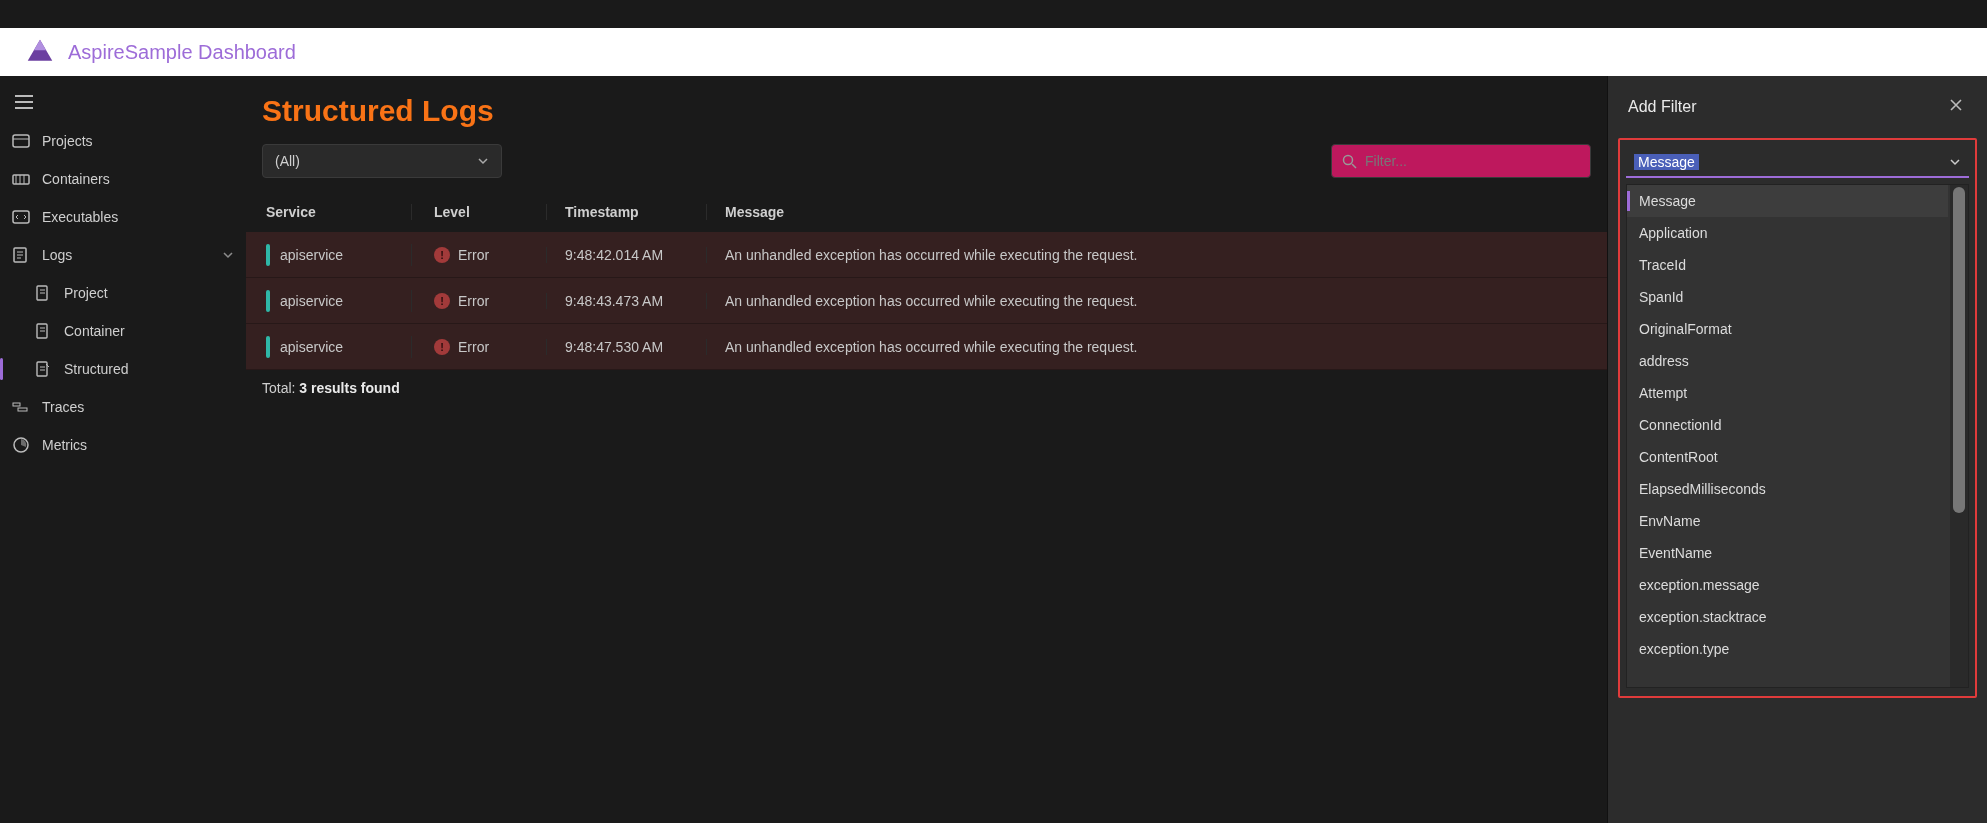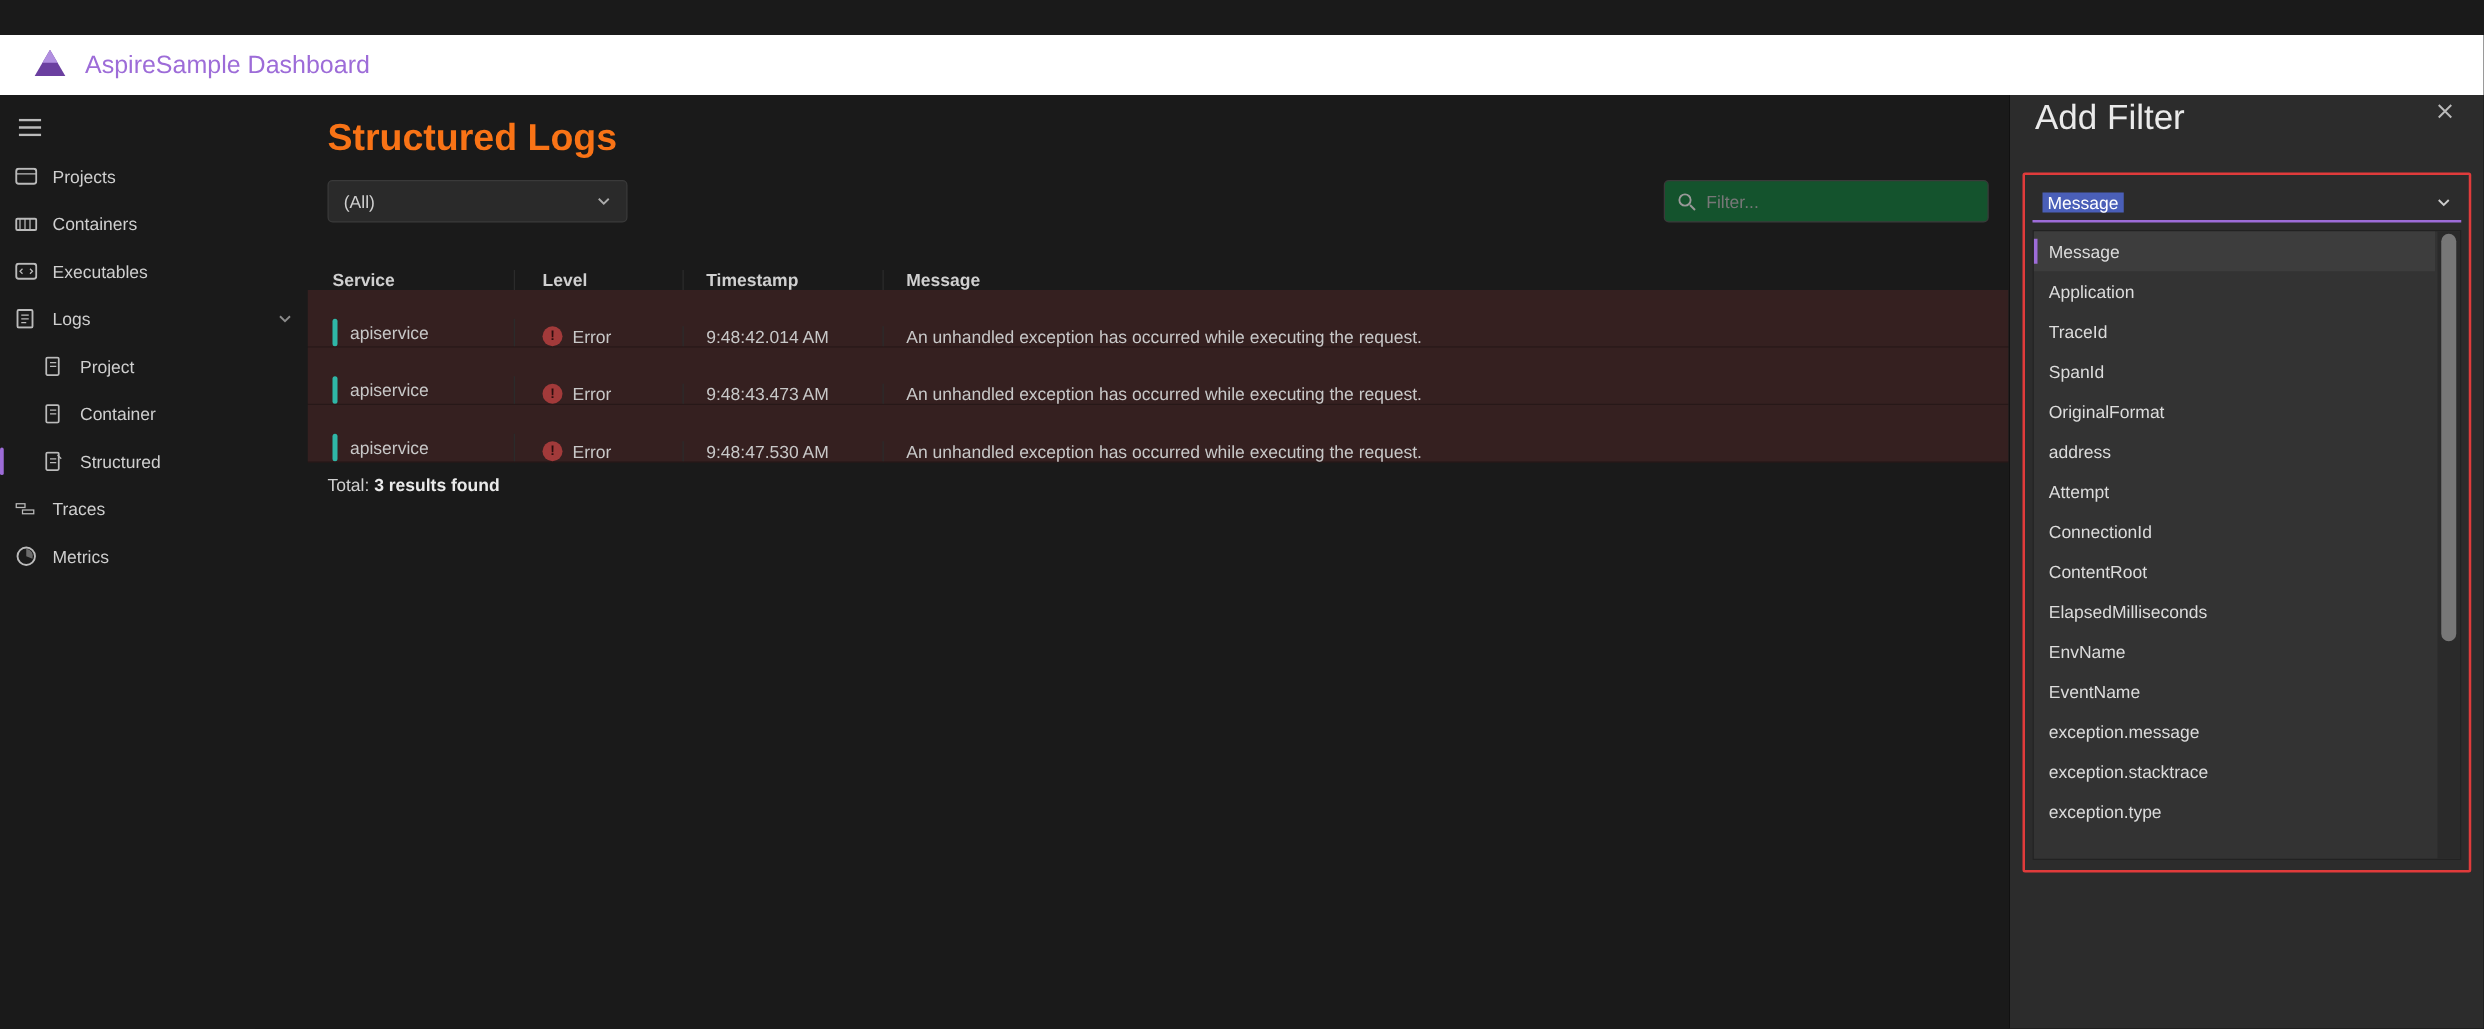--- a/index.html
+++ b/index.html
@@ -87,34 +87,34 @@
     border:1px solid #3a3a3a;
     border-radius:4px;
     display:flex;align-items:center;justify-content:space-between;
     padding: 0 12px;
     color:#cfcfcf;
     cursor:pointer;
   }
   .spacer { flex:1; }
   .search {
     width: 260px; height:34px;
-    background:#14532d;
+    background:#be185d;
     border:1px solid #3a3a3a;
     border-radius:4px;
     display:flex;align-items:center;
     padding: 0 10px; gap:8px;
   }
   .search input {
     flex:1; background:transparent; border:none; outline:none;
     color:#ddd; font-size:14px;
   }
   .search input::placeholder { color:#777; }
 
   .table { display:flex; flex-direction:column; }
-  .thead, .trow { display:flex; align-items:flex-end; }
+  .thead, .trow { display:flex; align-items:center; }
   .thead {
     height:40px;
     color:#cfcfcf;
     font-weight:600;
     padding-left:16px;
   }
   .col-service { width:150px; border-right:1px solid #2b2b2b; padding-left:4px;}
   .col-level { width:135px; border-right:1px solid #2b2b2b; padding-left:22px;}
   .col-ts { width:160px; border-right:1px solid #2b2b2b; padding-left:18px;}
   .col-msg { flex:1; padding-left:18px; }
@@ -137,23 +137,23 @@
   .summary b { color:#eaeaea; }
 
   
   .panel {
     width: 380px;
     background:#2c2c2c;
     display:flex; flex-direction:column;
     border-left:1px solid #111;
   }
   .panel-header {
-    display:flex;align-items:flex-start;justify-content:space-between;
-    height:56px; padding: 2px 20px;
-    color:#eaeaea; font-size:28px; font-weight:400;
+    display:flex;align-items:flex-end;justify-content:space-between;
+    height:56px; padding: 16px 20px;
+    color:#eaeaea; font-size:16px; font-weight:400;
   }
   .close-btn { cursor:pointer; color:#bbb; padding:4px;}
   .panel-body {
     margin: 6px 10px 10px 10px;
     border:2px solid #e03b3b;
     border-radius:2px;
     padding: 8px 6px;
     display:flex;flex-direction:column;
     height: 560px;
   }

